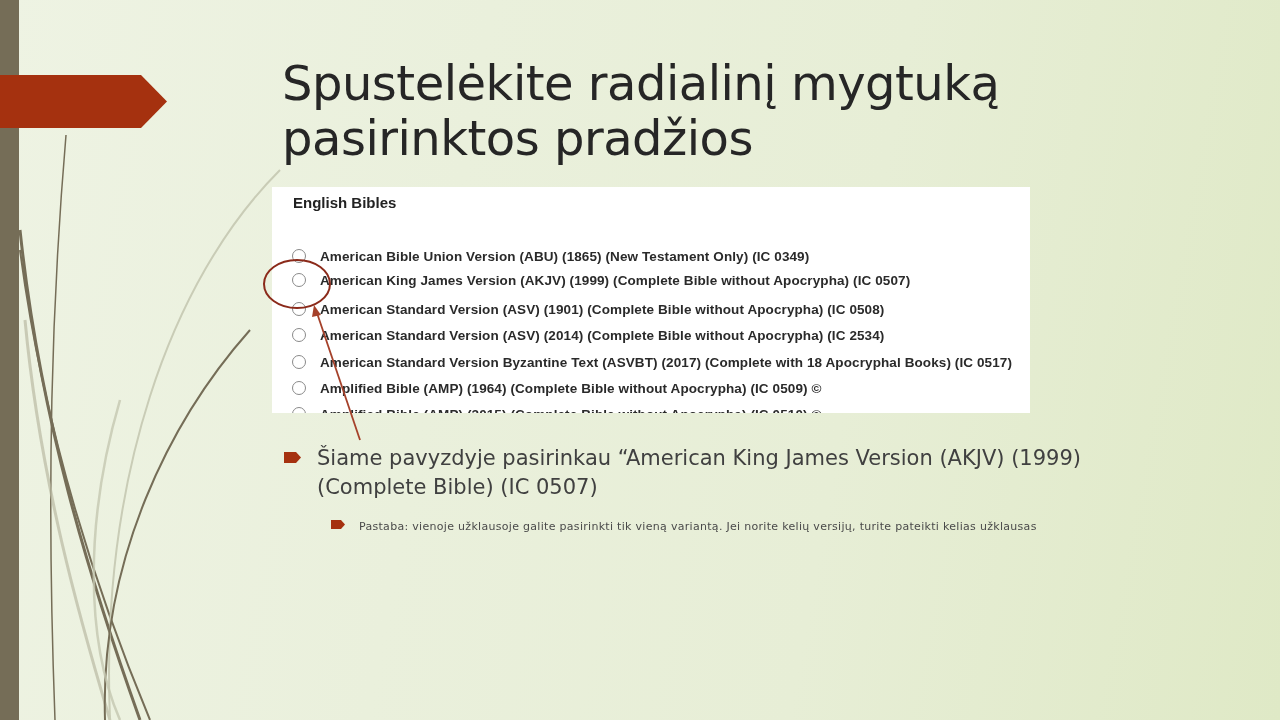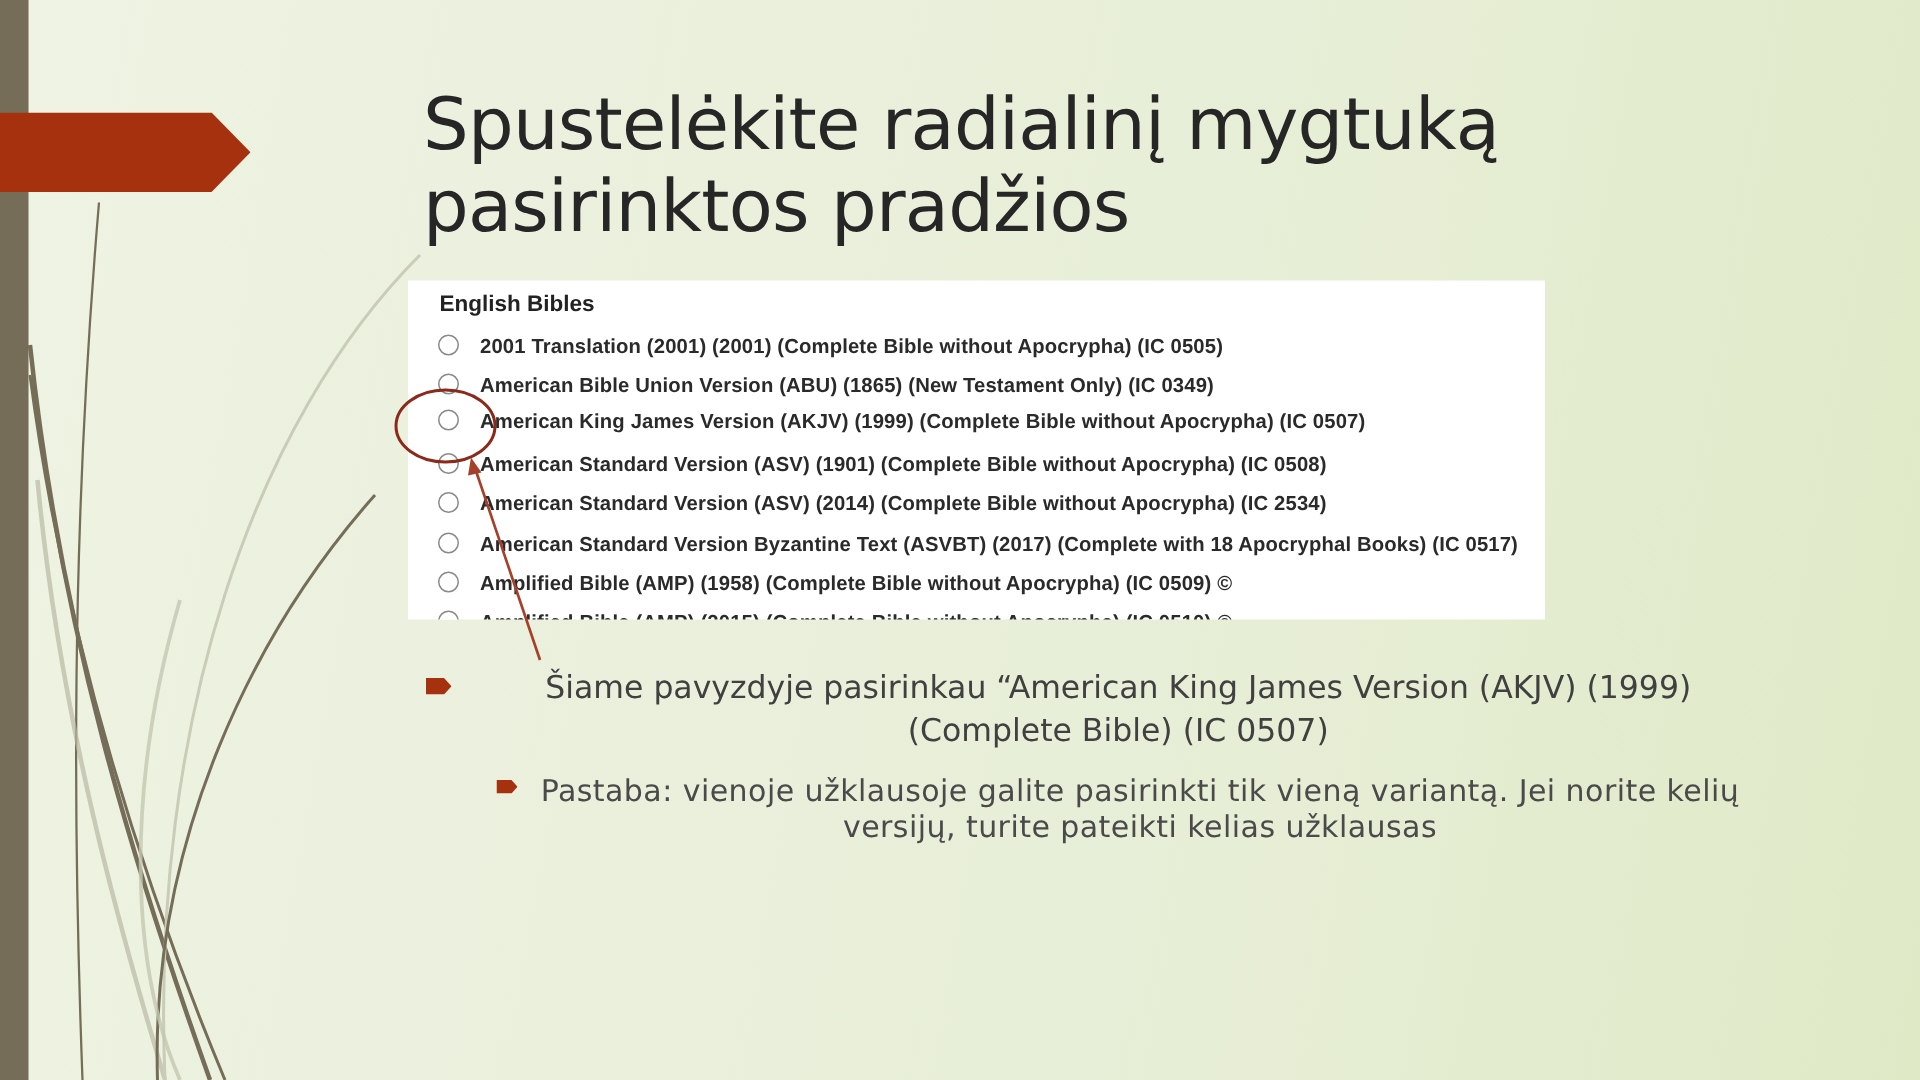--- a/index.html
+++ b/index.html
@@ -11,28 +11,28 @@
   .deco { position:absolute; left:0; top:0; width:320px; height:720px; pointer-events:none; }
   .title { position:absolute; left:282px; top:56px; width:900px; font-size:48px; line-height:55px;
     color:#262626; font-family:"DejaVu Sans", sans-serif; font-weight:normal; letter-spacing:-0.5px; margin:0; }
   .shot { position:absolute; left:272px; top:187px; width:758px; height:226px; background:#ffffff; overflow:hidden; }
   .shot-heading { position:absolute; left:21px; top:7px; font-family:"Liberation Sans", sans-serif; font-weight:bold;
     font-size:15px; color:#222; }
   .opt { position:absolute; left:20px; height:20px; display:flex; align-items:center; white-space:nowrap; }
   .radio { width:12px; height:12px; border:1.5px solid #8a8a8a; border-radius:50%; background:#fff; margin-right:14px; flex:none; }
   .opt-label { font-family:"Liberation Sans", sans-serif; font-weight:bold; font-size:13.5px; color:#2a2a2a; letter-spacing:0.1px; }
   .annot { position:absolute; left:0; top:0; width:1280px; height:720px; pointer-events:none; }
-  .bullet { position:absolute; display:flex;text-align:center; }
+  .bullet { position:absolute; display:flex; }
   .bullet-icon { flex:none; }
   .b1 { left:284px; top:444px; width:890px; }
   .b1 .bullet-icon { margin-top:8px; margin-right:16px; }
   .b1 .txt { font-size:21px; line-height:29px; color:#404040; }
   .b2 { left:331px; top:515px; width:830px; }
   .b2 .bullet-icon { margin-top:5px; margin-right:14px; }
-  .b2 .txt { font-size:20px; line-height:24px; color:#4a4a4a; letter-spacing:0.3px; }
+  .b2 .txt { font-size:11px; line-height:24px; color:#4a4a4a; letter-spacing:0.3px; }
 </style>
 </head>
 <body>
 
 <div class="left-bar"></div>
 
 <svg class="deco" viewBox="0 0 320 720">
   <path d="M66 135 C52 300, 46 480, 55 720" stroke="#756d57" stroke-width="1.5" fill="none"></path>
   <path d="M20 230 C40 420, 90 580, 140 720" stroke="#756d57" stroke-width="3" fill="none"></path>
   <path d="M20 250 C45 440, 100 600, 150 720" stroke="#756d57" stroke-width="2" fill="none"></path>
@@ -44,24 +44,20 @@
 
 <svg class="accent-arrow" viewBox="0 0 167 53">
   <polygon points="0,0 141,0 167,26.5 141,53 0,53" fill="#a5310f"></polygon>
 </svg>
 
 <h1 class="title">Spustelėkite radialinį mygtuką pasirinktos pradžios</h1>
 
 <div class="shot">
   <div class="shot-heading">English Bibles</div>
 
-  <div class="opt" style="top:33px">
-    <span class="radio"></span>
-    <span class="opt-label">2001 Translation (2001) (2001) (Complete Bible without Apocrypha) (IC 0505)</span>
-  </div>
   <div class="opt" style="top:59px">
     <span class="radio"></span>
     <span class="opt-label">American Bible Union Version (ABU) (1865) (New Testament Only) (IC 0349)</span>
   </div>
   <div class="opt" style="top:83px">
     <span class="radio"></span>
     <span class="opt-label">American King James Version (AKJV) (1999) (Complete Bible without Apocrypha) (IC 0507)</span>
   </div>
   <div class="opt" style="top:112px">
     <span class="radio"></span>
@@ -70,21 +66,21 @@
   <div class="opt" style="top:138px">
     <span class="radio"></span>
     <span class="opt-label">American Standard Version (ASV) (2014) (Complete Bible without Apocrypha) (IC 2534)</span>
   </div>
   <div class="opt" style="top:165px">
     <span class="radio"></span>
     <span class="opt-label">American Standard Version Byzantine Text (ASVBT) (2017) (Complete with 18 Apocryphal Books) (IC 0517)</span>
   </div>
   <div class="opt" style="top:191px">
     <span class="radio"></span>
-    <span class="opt-label">Amplified Bible (AMP) (1958) (Complete Bible without Apocrypha) (IC 0509) ©</span>
+    <span class="opt-label">Amplified Bible (AMP) (1964) (Complete Bible without Apocrypha) (IC 0509) ©</span>
   </div>
   <div class="opt" style="top:217px">
     <span class="radio"></span>
     <span class="opt-label">Amplified Bible (AMP) (2015) (Complete Bible without Apocrypha) (IC 0510) ©</span>
   </div>
 </div>
 
 <svg class="annot" viewBox="0 0 1280 720">
   <ellipse cx="297" cy="284" rx="33" ry="24" stroke="#8b2a1a" stroke-width="2" fill="none"></ellipse>
   <line x1="360" y1="440" x2="317" y2="313" stroke="#a5412a" stroke-width="1.8"></line>

